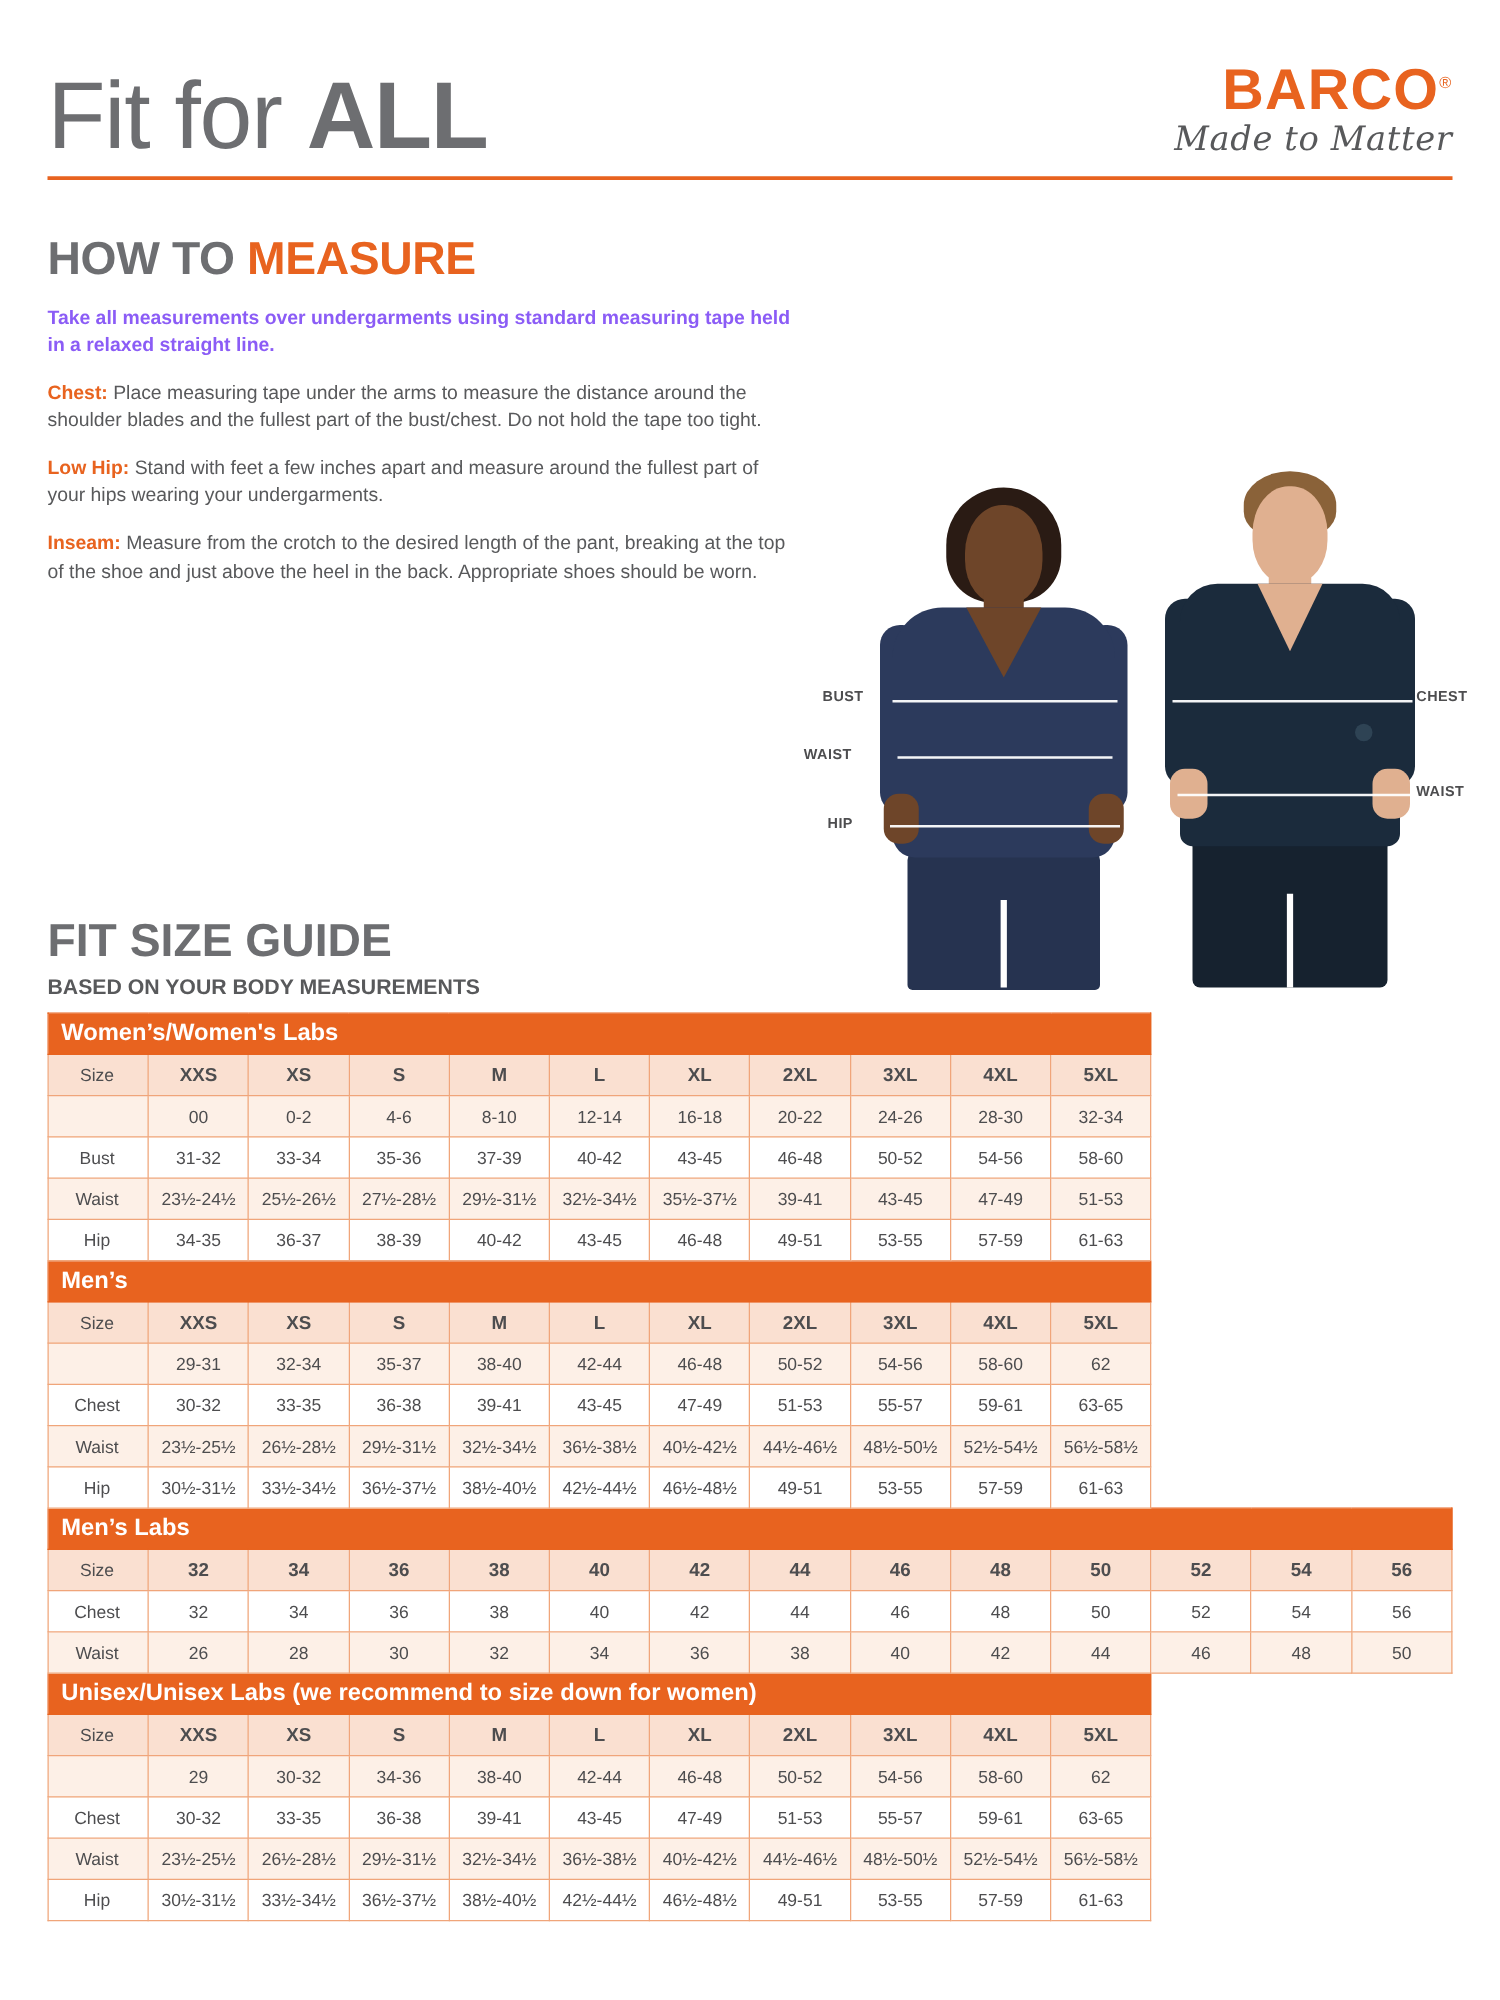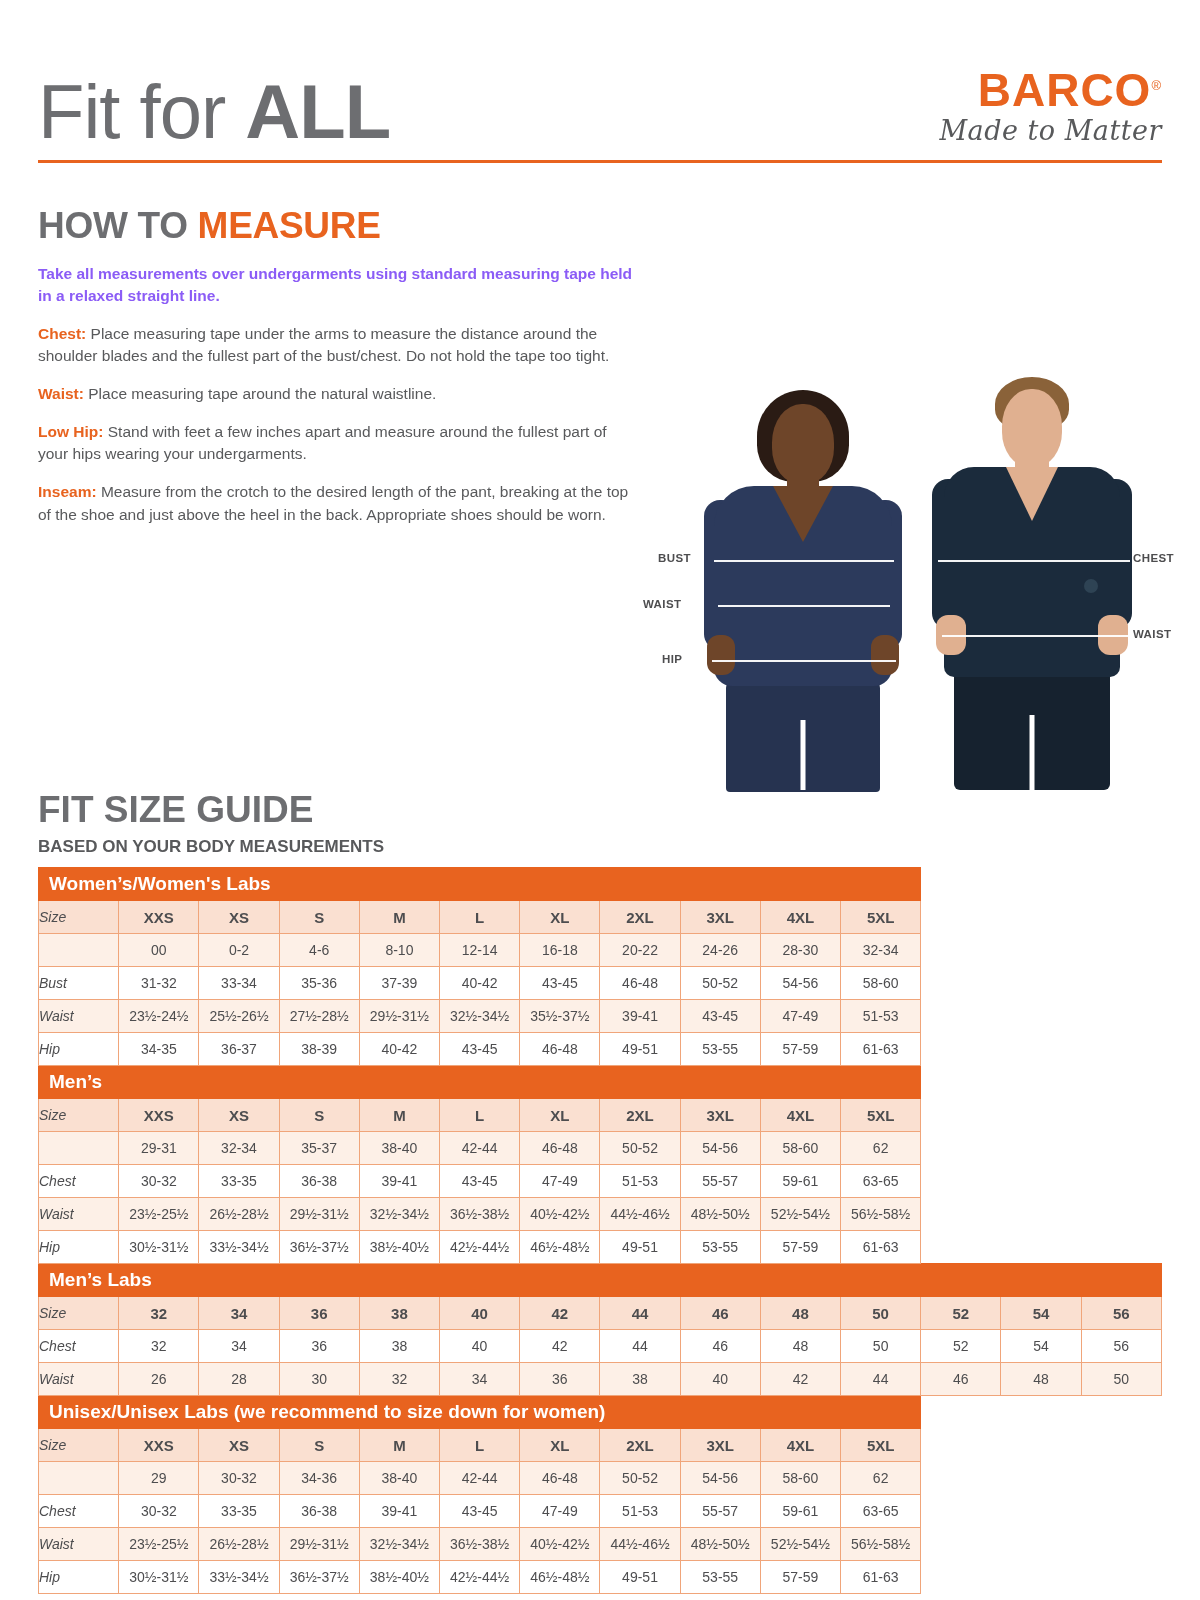--- a/index.html
+++ b/index.html
@@ -32,21 +32,20 @@
   .title-main .bold { font-weight: 700; color: #6d6e71; }
   .brand { text-align: right; padding-bottom: 4px; }
   .brand-name {
     font-size: 46px;
     font-weight: 700;
     letter-spacing: 1px;
     color: #e8631f;
     line-height: 1;
     position: relative;
     display: inline-block;
-    margin-top: 19px;
   }
   .brand-name .reg {
     font-size: 13px;
     vertical-align: super;
     font-weight: 400;
   }
   .brand-tag {
     font-family: "DejaVu Serif", serif;
     font-style: italic;
     font-size: 27px;
@@ -234,24 +233,23 @@
   table.size td, table.size th {
     border: 1px solid #f0a57a;
     text-align: center;
     height: 33px;
     padding: 0 2px;
     font-weight: 400;
     color: #4d4d4f;
     white-space: nowrap;
   }
   table.size td.rowlabel {
-    text-align: left;
+    text-align: center;
     padding-left: 0;
     width: 98px;
-    font-style: italic;
   }
   tr.banner td {
     background: #e8631f;
     color: #ffffff;
     font-size: 19px;
     font-weight: 700;
     text-align: left;
     padding-left: 10px;
     height: 33px;
     border: 1px solid #e8631f;
@@ -287,23 +285,20 @@
 
   <div class="htm-wrap">
     <div class="htm-left">
       <h2 class="section">
         <span>HOW TO </span><span class="accent">MEASURE</span>
       </h2>
       <div class="intro">Take all measurements over undergarments using standard measuring tape held in a relaxed straight line.</div>
 
       <p class="measure-p">
         <span class="lbl">Chest:</span><span> Place measuring tape under the arms to measure the distance around the shoulder blades and the fullest part of the bust/chest. Do not hold the tape too tight.</span>
-      </p>
-      <p class="measure-p">
-        <span class="lbl">Waist:</span><span> Place measuring tape around the natural waistline.</span>
       </p>
       <p class="measure-p">
         <span class="lbl">Low Hip:</span><span> Stand with feet a few inches apart and measure around the fullest part of your hips wearing your undergarments.</span>
       </p>
       <p class="measure-p">
         <span class="lbl">Inseam:</span><span> Measure from the crotch to the desired length of the pant, breaking at the top of the shoe and just above the heel in the back. Appropriate shoes should be worn.</span>
       </p>
     </div>
   </div>
 

